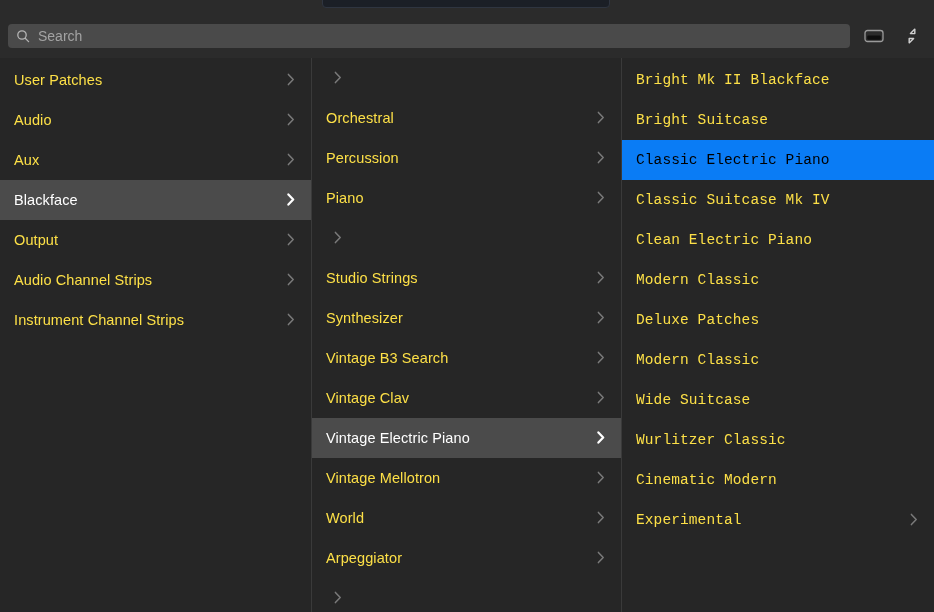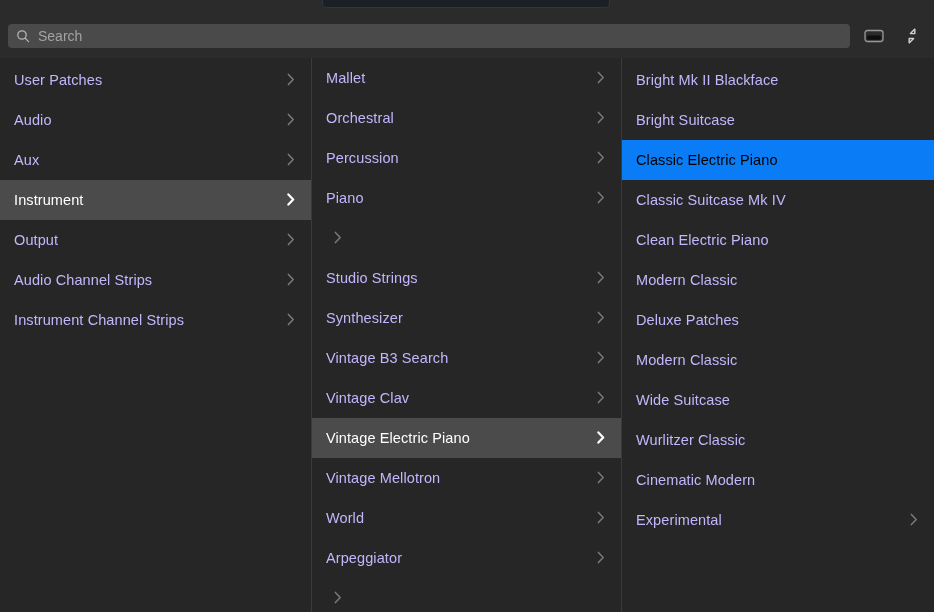--- a/index.html
+++ b/index.html
@@ -106,35 +106,35 @@
     background: #262626;
   }
   .col-1 { flex: 0 0 311px; width: 311px; background: #262626; }
   .col-sep { flex: 0 0 1px; width: 1px; background: #3a3a3a; height: 100%; }
   .col-2 { flex: 0 0 309px; width: 309px; background: #262626; }
   .col-3 { flex: 1 1 auto; background: #262626; }
 
   .col-inner { padding-top: 0; }
   .col-1 .col-inner { padding-top: 2px; }
   .col-2 .col-inner { padding-top: 0px; }
-  .col-3 .col-inner { padding-top: 2px; }
+  .col-3 .col-inner { padding-top: 2px; font-family: Liberation Mono, monospace; }
 
   .row {
     position: relative;
     height: 40px;
     display: flex;
     align-items: center;
     padding: 0 12px 0 14px;
     cursor: default;
     user-select: none;
   }
   .row .label {
     flex: 1 1 auto;
     font-size: 14.5px;
-    color: #c4b5fd;
+    color: #fde047;
     white-space: nowrap;
     overflow: hidden;
     text-overflow: ellipsis;
     letter-spacing: 0.1px;
   }
   .row .chev {
     flex: 0 0 auto;
     width: 12px;
     height: 14px;
     margin-left: 8px;
@@ -220,21 +220,21 @@
           </div>
           <div class="row">
             <span class="label">Aux</span>
             <span class="chev">
               <svg width="8" height="13" viewBox="0 0 8 13" fill="none">
                 <path d="M1.4 1.4 L6.2 6.5 L1.4 11.6" fill="none" stroke-width="1.5" stroke-linecap="round" stroke-linejoin="round"></path>
               </svg>
             </span>
           </div>
           <div class="row active">
-            <span class="label">Instrument</span>
+            <span class="label">Blackface</span>
             <span class="chev">
               <svg width="8" height="13" viewBox="0 0 8 13" fill="none">
                 <path d="M1.4 1.4 L6.2 6.5 L1.4 11.6" fill="none" stroke-width="1.5" stroke-linecap="round" stroke-linejoin="round"></path>
               </svg>
             </span>
           </div>
           <div class="row">
             <span class="label">Output</span>
             <span class="chev">
               <svg width="8" height="13" viewBox="0 0 8 13" fill="none">
@@ -259,21 +259,20 @@
             </span>
           </div>
         </div>
     </div>
 
     <div class="col-sep"></div>
 
     <div class="col col-2">
       <div class="col-inner">
           <div class="row">
-            <span class="label">Mallet</span>
             <span class="chev">
               <svg width="8" height="13" viewBox="0 0 8 13" fill="none">
                 <path d="M1.4 1.4 L6.2 6.5 L1.4 11.6" fill="none" stroke-width="1.5" stroke-linecap="round" stroke-linejoin="round"></path>
               </svg>
             </span>
           </div>
           <div class="row">
             <span class="label">Orchestral</span>
             <span class="chev">
               <svg width="8" height="13" viewBox="0 0 8 13" fill="none">

